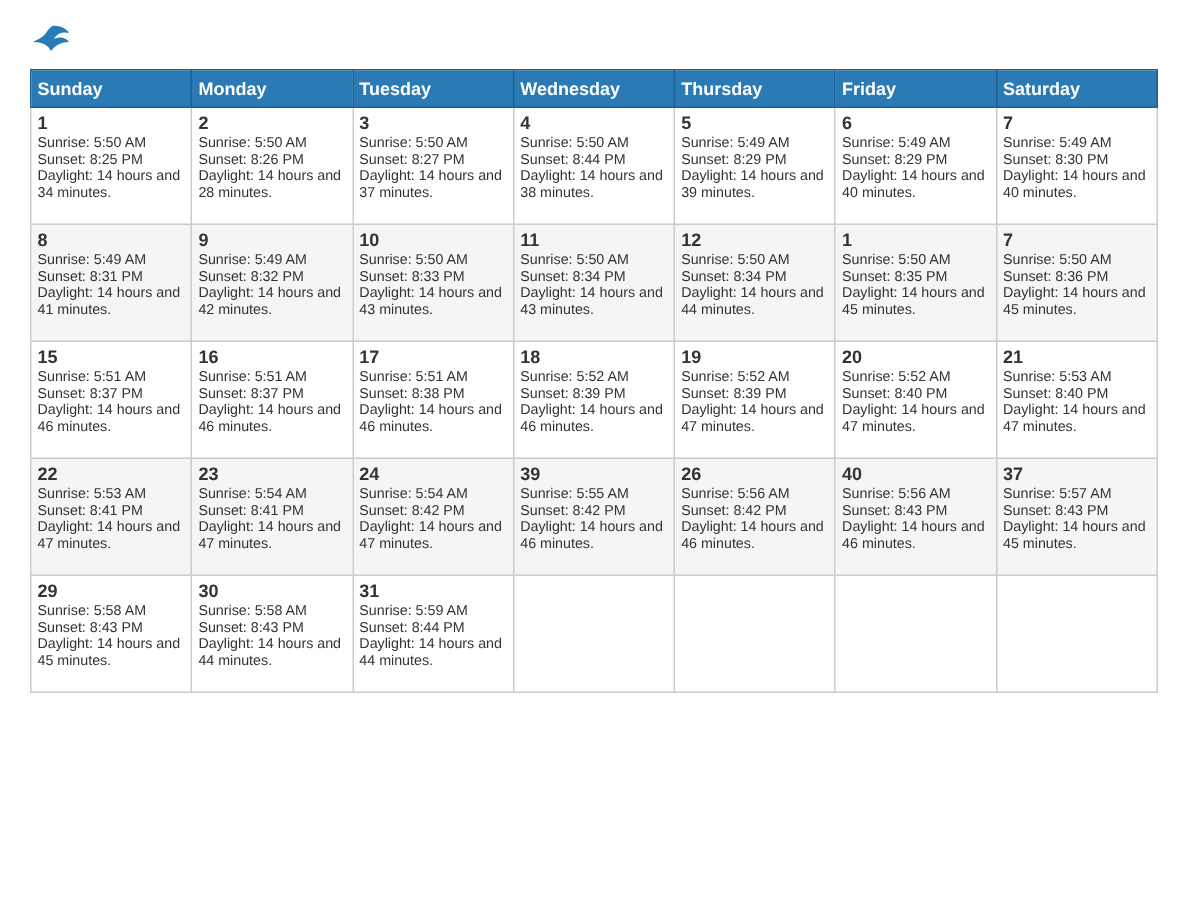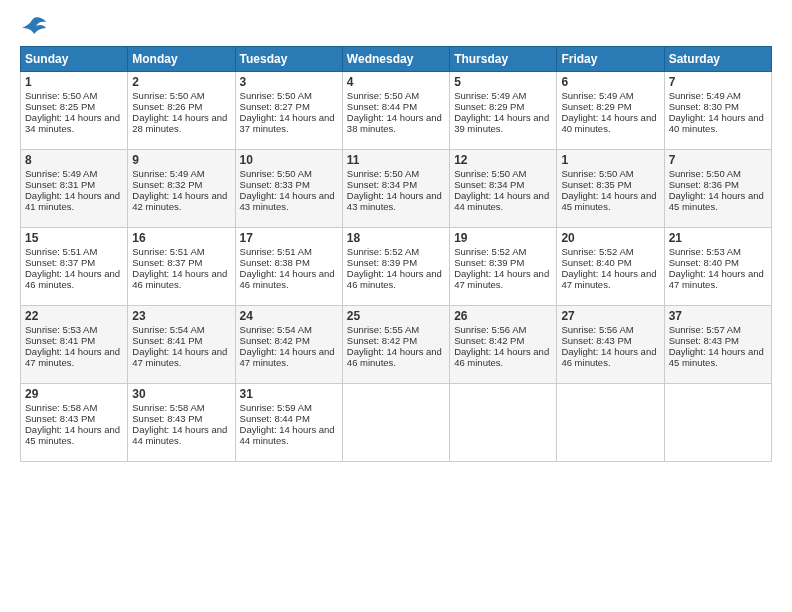--- a/index.html
+++ b/index.html
@@ -272,33 +272,33 @@
           <span>Sunset: 8:41 PM</span><br>
           <span>Daylight: 14 hours and 47 minutes.</span>
         </td>
           <td>
           <span class="day-number">24</span>
           <span>Sunrise: 5:54 AM</span><br>
           <span>Sunset: 8:42 PM</span><br>
           <span>Daylight: 14 hours and 47 minutes.</span>
         </td>
           <td>
-          <span class="day-number">25</span>
+          <span class="day-number">39</span>
           <span>Sunrise: 5:55 AM</span><br>
           <span>Sunset: 8:42 PM</span><br>
           <span>Daylight: 14 hours and 46 minutes.</span>
         </td>
           <td>
           <span class="day-number">26</span>
           <span>Sunrise: 5:56 AM</span><br>
           <span>Sunset: 8:42 PM</span><br>
           <span>Daylight: 14 hours and 46 minutes.</span>
         </td>
           <td>
-          <span class="day-number">27</span>
+          <span class="day-number">40</span>
           <span>Sunrise: 5:56 AM</span><br>
           <span>Sunset: 8:43 PM</span><br>
           <span>Daylight: 14 hours and 46 minutes.</span>
         </td>
           <td>
           <span class="day-number">37</span>
           <span>Sunrise: 5:57 AM</span><br>
           <span>Sunset: 8:43 PM</span><br>
           <span>Daylight: 14 hours and 45 minutes.</span>
         </td>

